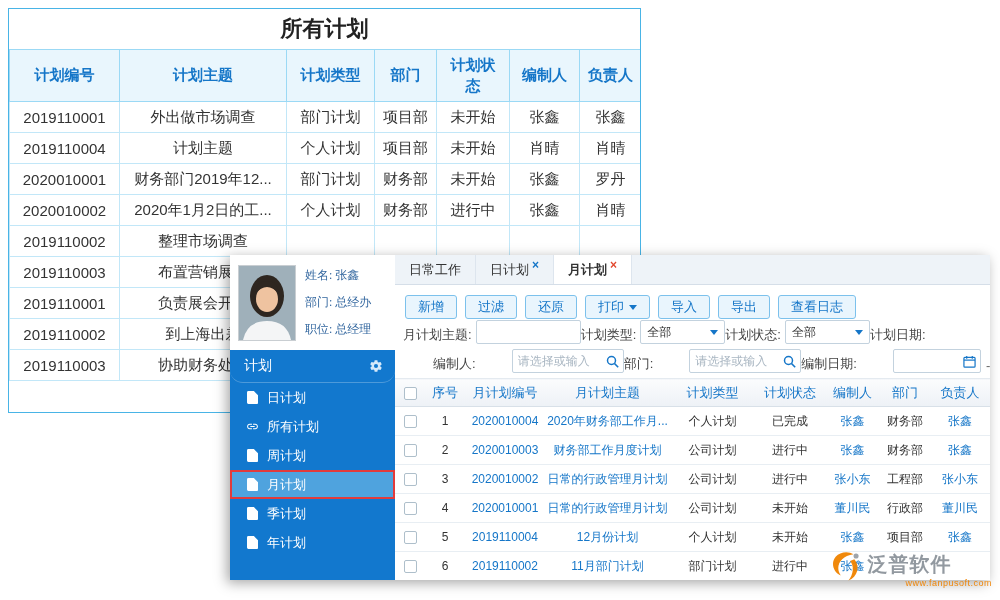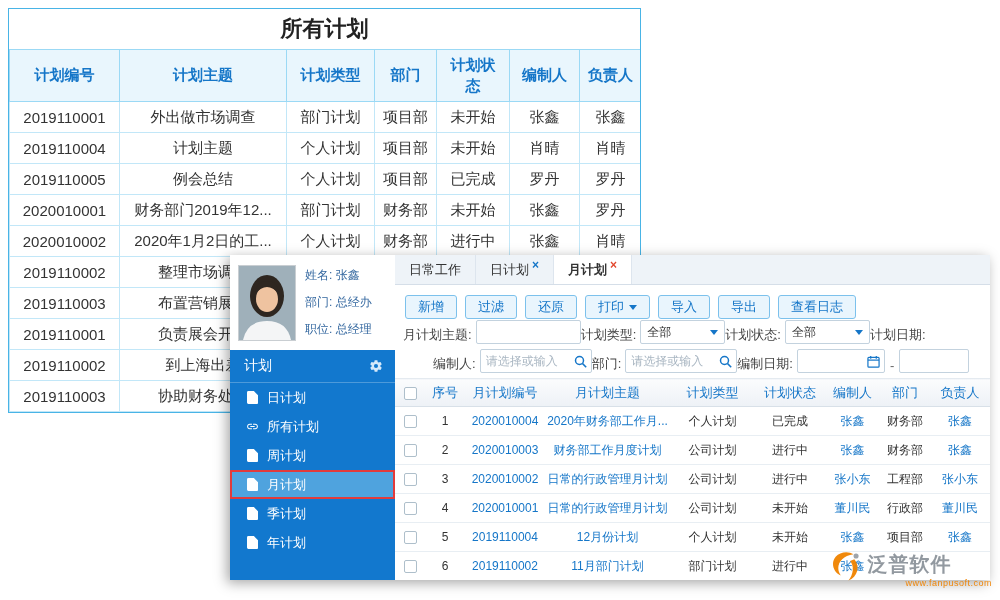--- a/index.html
+++ b/index.html
@@ -23,24 +23,24 @@
   
   .fg-window{position:absolute;left:230px;top:255px;width:760px;height:325px;
              background:#fff;box-shadow:-3px 3px 12px rgba(0,0,0,.35);
              display:flex;overflow:hidden;}
   .sidebar{flex:0 0 165px;width:165px;background:#1278ce;overflow:hidden;
            display:flex;flex-direction:column;}
   .profile{height:95px;flex:0 0 95px;background:#fff;display:flex;align-items:center;
            gap:9px;padding:8px;}
   .avatar{width:58px;height:76px;flex:0 0 58px;border:1px solid #c9ced2;
           overflow:hidden;background:#9fb0ba;}
-  .profile-info{display:flex;flex-direction:column;gap:10px;font-size:12px;color:#33679f;}
+  .profile-info{display:flex;flex-direction:column;gap:10px;font-size:12px;color:#33679f;font-family:Liberation Serif, serif;}
   .section-head{height:33px;flex:0 0 33px;display:flex;align-items:center;
                 justify-content:space-between;padding:0 12px 0 14px;color:#fff;
-                font-size:14px;border-bottom:1px solid rgba(255,255,255,.25);}
+                font-size:14px;border-bottom:1px solid rgba(255,255,255,.25);border-radius:13px;}
   .gear{display:inline-flex;cursor:pointer;}
   .menu{display:flex;flex-direction:column;}
   .menu-item{height:29px;flex:0 0 29px;display:flex;align-items:center;gap:8px;
              padding-left:16px;color:#fff;font-size:13px;cursor:pointer;}
   .menu-item.active{background:#4fa3de;}
   .menu-item.highlight{outline:2px solid #e23b3b;outline-offset:-2px;}
   .mi-icon{display:inline-flex;width:13px;justify-content:center;}
 
   
   .content{flex:1;min-width:0;display:flex;flex-direction:column;background:#fff;}
@@ -62,21 +62,21 @@
   .frow2{padding-left:30px;}
   .frow label{margin-right:4px;}
   .ml{}
   .txt{height:24px;border:1px solid #c3d2de;border-radius:2px;padding:0 5px;
        font-size:12px;color:#333;font-family:inherit;}
   .txt::placeholder{color:#a9b6c2;}
   .w105{width:105px;} .w112{width:112px;} .w88{width:88px;} .w70{width:70px;}
   .select{height:24px;width:85px;border:1px solid #c3d2de;border-radius:2px;
           display:inline-flex;align-items:center;justify-content:space-between;
           padding:0 6px;font-size:12px;color:#333;background:#fff;cursor:pointer;gap:7px;}
-  .inputwrap{position:relative;display:inline-flex;align-items:center;}
+  .inputwrap{position:relative;display:inline-flex;align-items:center;margin-left:32px;}
   .inputwrap .txt{padding-right:20px;}
   .icon-right{position:absolute;right:5px;display:inline-flex;pointer-events:none;}
   .dash{margin:0 5px;color:#666;}
 
   .grid{flex:1;overflow:hidden;}
   .fg-table{width:100%;border-collapse:collapse;table-layout:fixed;}
   .fg-table th{height:28px;background:linear-gradient(#fbfcfd,#edf1f6);
                border-top:1px solid #e4eaf0;border-bottom:1px solid #d8e0e8;
                color:#1576c8;font-size:13px;font-weight:normal;text-align:center;
                overflow:hidden;white-space:nowrap;}
@@ -132,29 +132,20 @@
             <td>张鑫</td>
           </tr>
           <tr>
             <td>2019110004</td>
             <td>计划主题</td>
             <td>个人计划</td>
             <td>项目部</td>
             <td>未开始</td>
             <td>肖晴</td>
             <td>肖晴</td>
-          </tr>
-          <tr>
-            <td>2019110005</td>
-            <td>例会总结</td>
-            <td>个人计划</td>
-            <td>项目部</td>
-            <td>已完成</td>
-            <td>罗丹</td>
-            <td>罗丹</td>
           </tr>
           <tr>
             <td>2020010001</td>
             <td>财务部门2019年12...</td>
             <td>部门计划</td>
             <td>财务部</td>
             <td>未开始</td>
             <td>张鑫</td>
             <td>罗丹</td>
           </tr>

